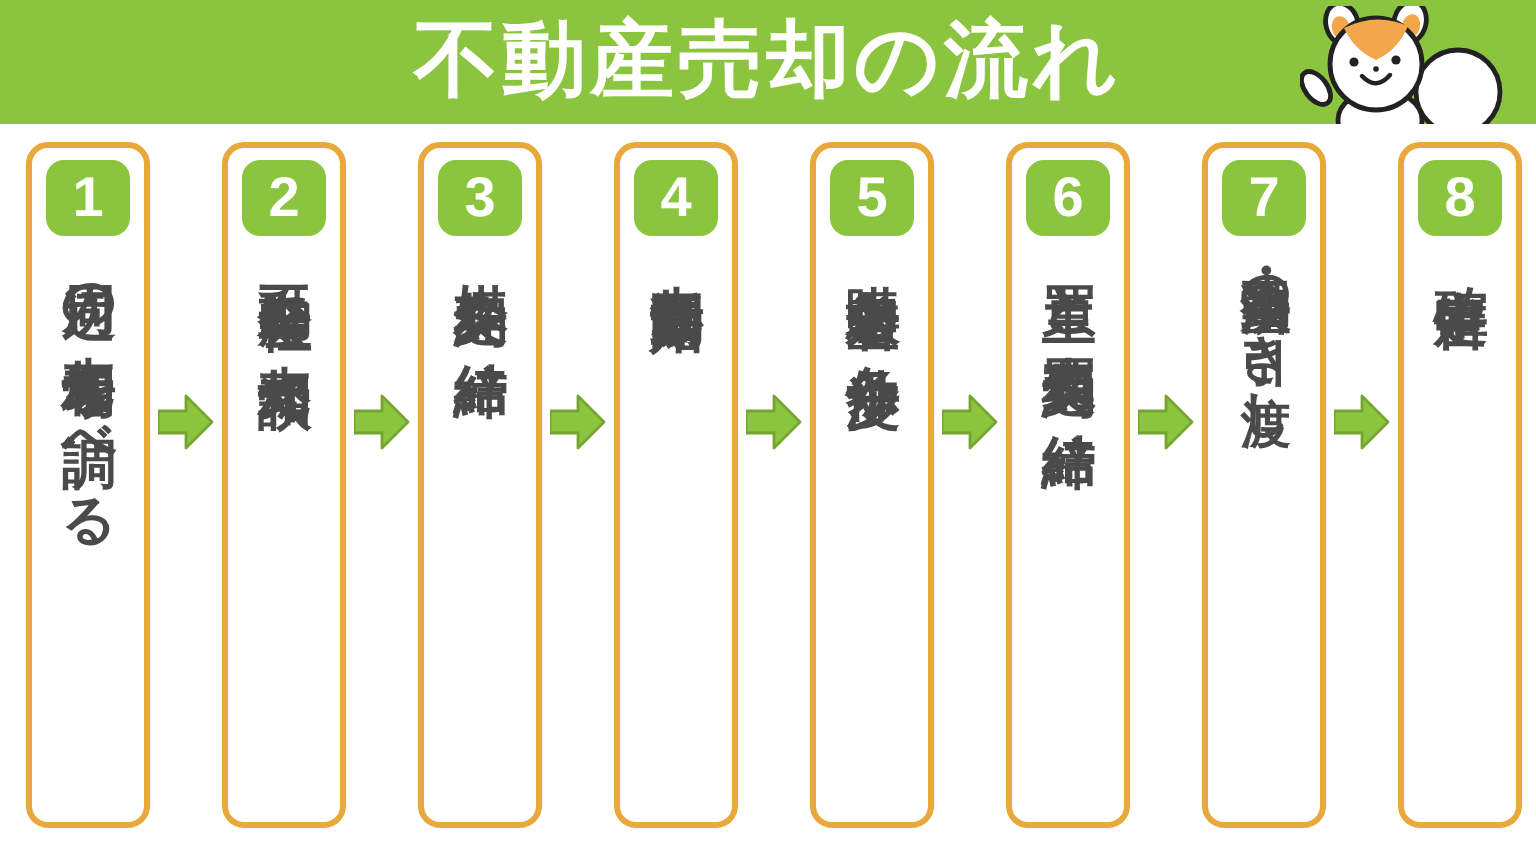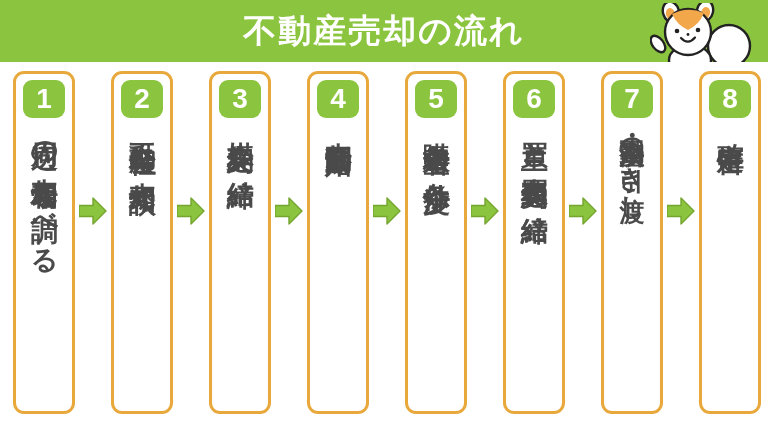--- a/index.html
+++ b/index.html
@@ -9,21 +9,21 @@
   }
   .page { position:relative; width:768px; height:432px; background:#ffffff; }
 
   
   .header {
     position:absolute; top:0; left:0; width:768px; height:62px;
     background:#8BC43E; display:flex; align-items:center; justify-content:center;
     overflow:hidden;
   }
   .title {
-    color:#ffffff; font-size:33px; font-weight:bold; letter-spacing:2px;
+    color:#ffffff; font-size:42px; font-weight:bold; letter-spacing:2px;
     line-height:1; padding-bottom:2px;
   }
   .mascot { position:absolute; right:12px; bottom:0; width:106px; height:59px; }
 
   
   .flow {
     position:absolute; top:71px; left:0; width:768px; height:343px;
     box-sizing:border-box; padding-left:13px; padding-right:7px;
     display:flex; justify-content:space-between; align-items:stretch;
   }

